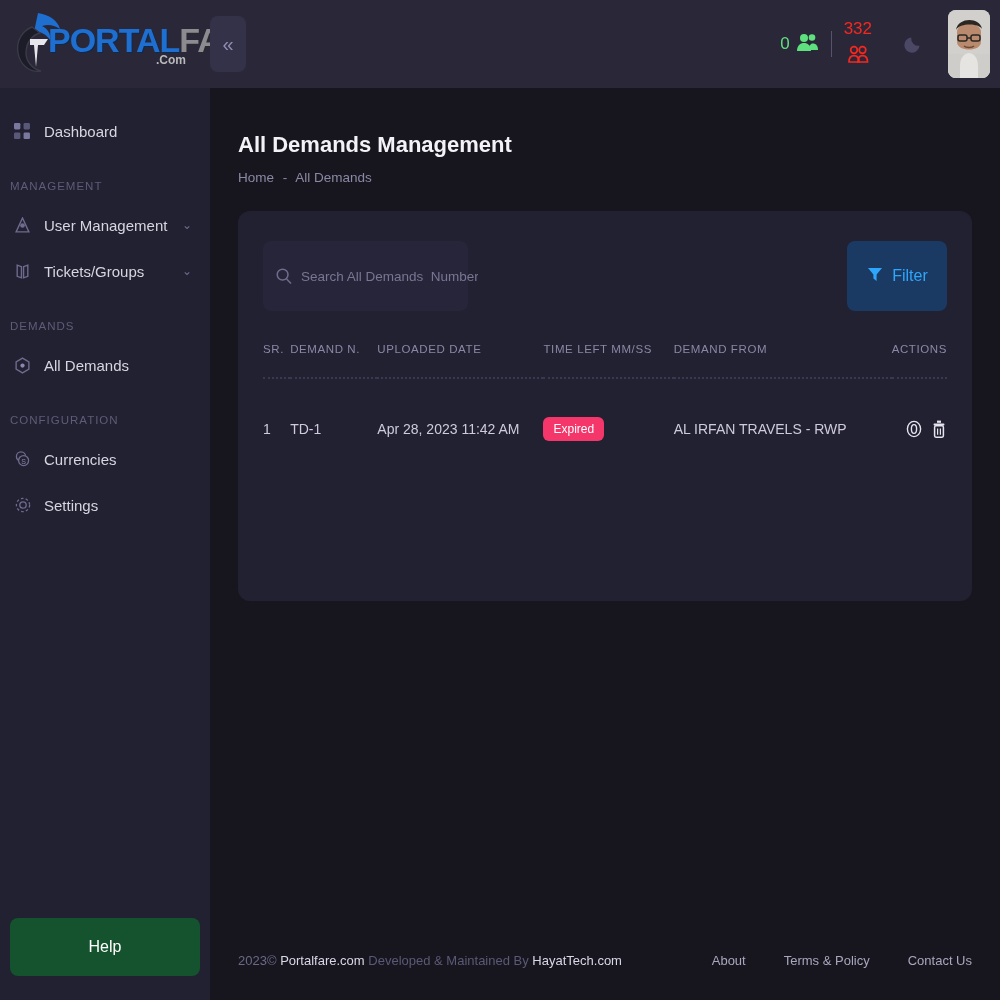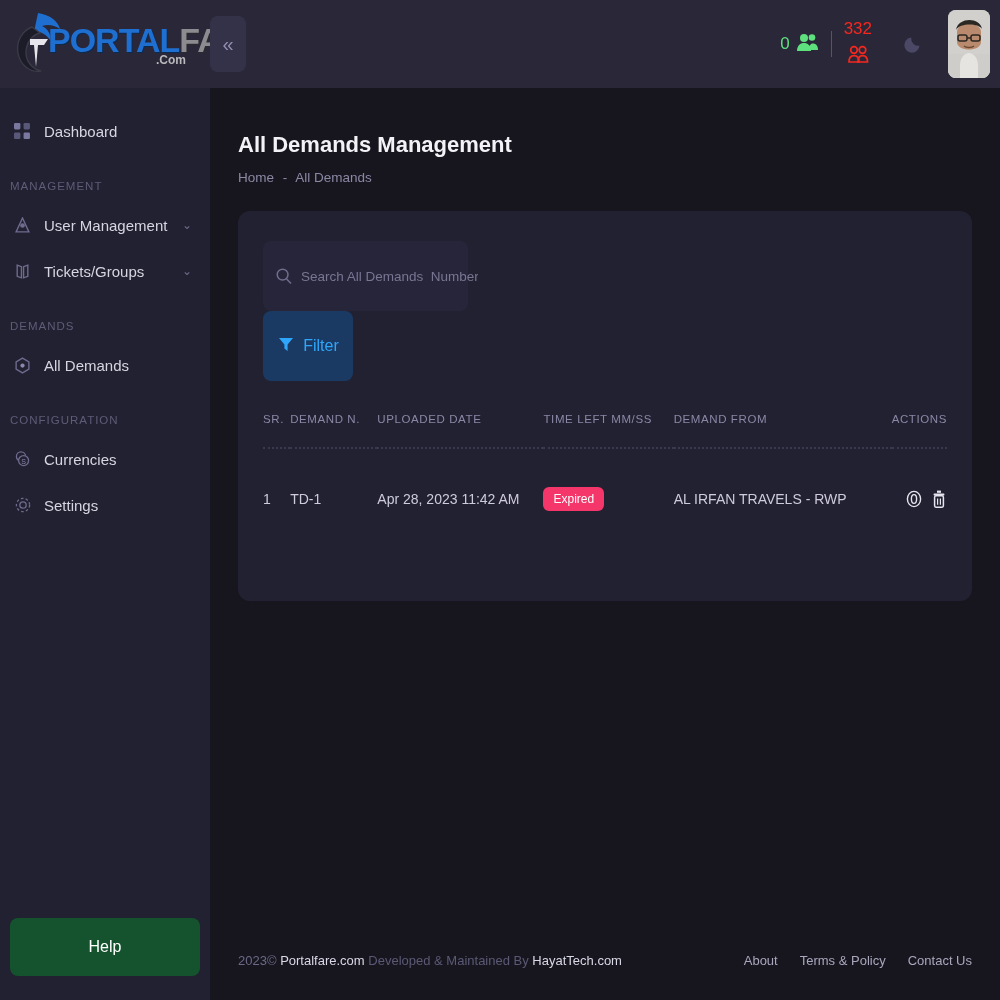--- a/index.html
+++ b/index.html
@@ -101,35 +101,35 @@
   .breadcrumb { margin-top: 12px; font-size: 13.5px; color: #8a88a4; }
   .breadcrumb .sep { margin: 0 5px; }
 
   .card {
     margin-top: 26px;
     background: #222131;
     border-radius: 12px;
     padding: 30px 25px 30px 25px;
     height: 390px;
   }
-  .card-toolbar { display: flex; align-items: flex-start; justify-content: space-between; flex-direction: column; }
+  .card-toolbar { display: flex; align-items: flex-start; justify-content: space-between; }
   .search-box {
     width: 205px; height: 70px;
     background: #26253a; border-radius: 8px;
     display: flex; align-items: center; padding: 0 12px;
   }
   .search-box .mag { color: #6f6d8c; flex: 0 0 22px; display:flex; align-items:center; }
   .search-input {
     flex: 1 1 auto; background: transparent; border: none; outline: none;
     color: #c9c7dd; font-size: 13.5px; font-family: "Liberation Sans", sans-serif;
     margin-left: 4px;
   }
   .search-input::placeholder { color: #787693; }
   .filter-btn {
-    width: 90px; height: 70px; background: #1b3a63;
+    width: 100px; height: 70px; background: #1b3a63;
     border: none; border-radius: 8px; cursor: pointer;
     display: flex; align-items: center; justify-content: center; gap: 8px;
     color: #2ea6fb; font-size: 16px; font-family: "Liberation Sans", sans-serif;
   }
 
   table.demands { width: 100%; border-collapse: collapse; margin-top: 32px; }
   table.demands thead th {
     font-size: 11.5px; letter-spacing: 0.6px; color: #8a88a6;
     font-weight: normal; text-transform: uppercase;
     text-align: left; padding: 0 0 22px 0;
@@ -153,21 +153,21 @@
   .act-icon { color: #e6e5ef; cursor: pointer; display: flex; align-items: center; }
 
   .footer {
     height: 80px; flex: 0 0 80px;
     display: flex; align-items: center; justify-content: space-between;
     padding: 0 28px; font-size: 13px;
   }
   .foot-left { color: #6b6986; }
   .foot-left .strong { color: #d9d8e6; }
   .foot-left .dim { color: #5b5975; }
-  .foot-right { display: flex; gap: 22px; }
+  .foot-right { display: flex; gap: 38px; }
   .foot-right a { color: #a9a7bd; text-decoration: none; cursor: pointer; }
 </style>
 </head>
 <body>
 
 <div class="app">
 
   <aside class="sidebar">
 
     <div class="logo-wrap">

